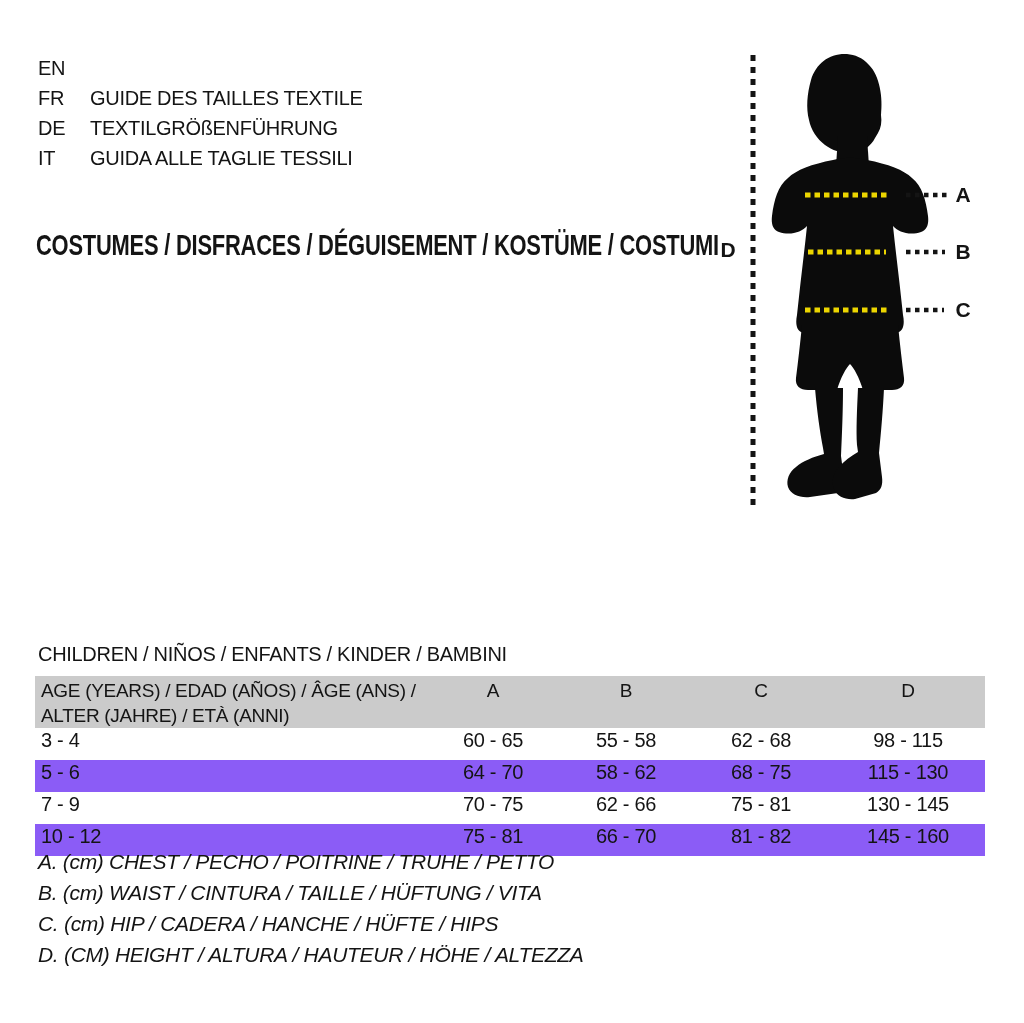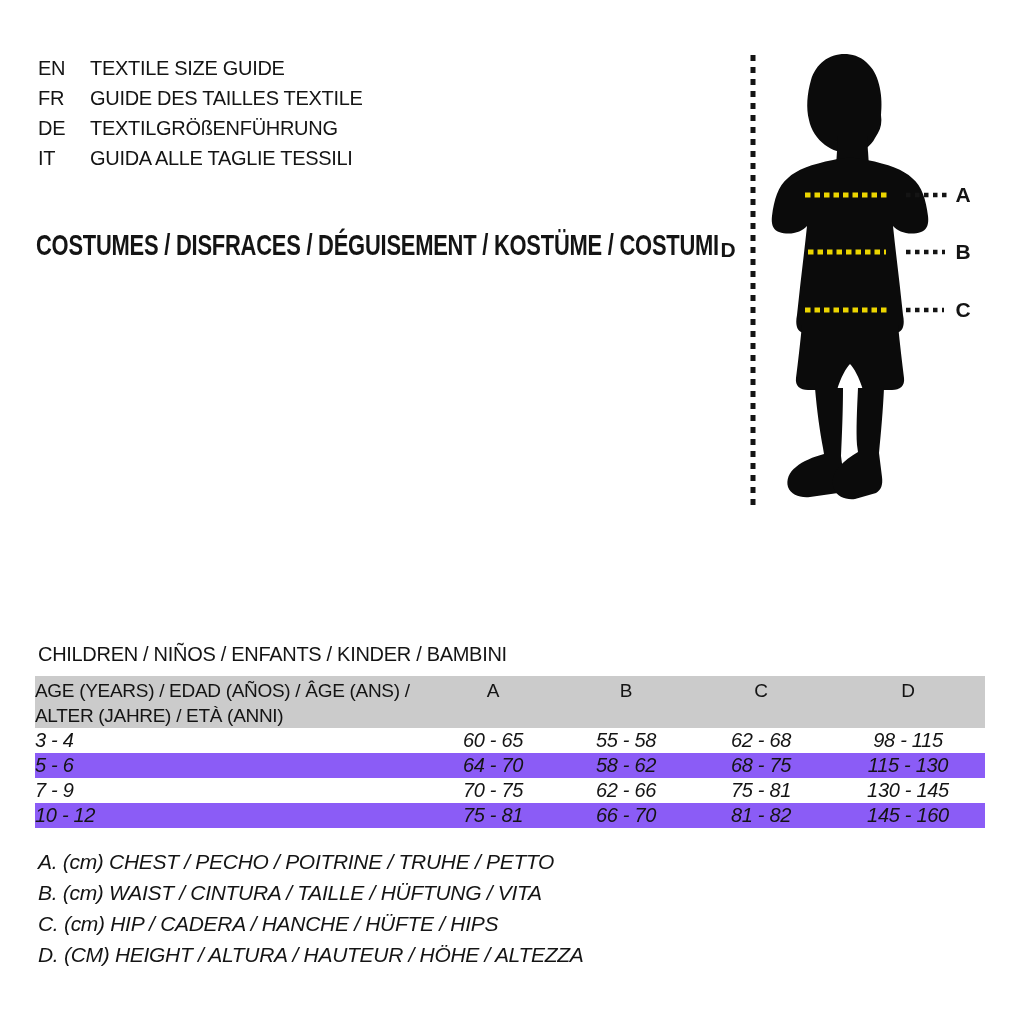--- a/index.html
+++ b/index.html
@@ -36,43 +36,42 @@
   .fig-label-d{left:15px;top:198px;}
   
   .section-title{
     position:absolute;left:38px;top:643px;
     font-size:20px;white-space:pre;
   }
   .size-table{position:absolute;left:35px;top:676px;width:950px;font-size:20px;}
   .trow{display:flex;align-items:stretch;}
   .thead{background:#cbcbcb;min-height:52px;}
   .cell{display:block;}
-  .c-age{width:390px;flex:0 0 390px;text-align:left;box-sizing:border-box;}
+  .c-age{width:390px;flex:0 0 390px;text-align:left;padding-left:6px;box-sizing:border-box;}
   .c-a{width:136px;flex:0 0 136px;text-align:center;}
   .c-b{width:130px;flex:0 0 130px;text-align:center;}
   .c-c{width:140px;flex:0 0 140px;text-align:center;}
   .c-d{width:154px;flex:0 0 154px;text-align:center;}
   .thead .cell{font-size:19px;line-height:25px;padding-top:2px;}
   .thead .c-age{white-space:pre;}
-  .tdata{height:25px;font-style:italic;}
+  .tdata{height:32px;}
   .tdata .cell{line-height:25px;height:25px;white-space:pre;}
   .tdata.striped{background:#8b5cf6;}
   
   .legend{position:absolute;left:38px;top:846px;font-style:italic;}
   .legend-item{font-size:21px;line-height:31px;white-space:pre;}
 </style>
 </head>
 <body>
 
 <div class="sheet">
 
   <div class="lang-block">
     <div class="lang-row">
       <span class="lang-code">EN</span>
-      <span class="lang-label">TEXTILE SIZE GUIDE</span>
     </div>
     <div class="lang-row">
       <span class="lang-code">FR</span>
       <span class="lang-label">GUIDE DES TAILLES TEXTILE</span>
     </div>
     <div class="lang-row">
       <span class="lang-code">DE</span>
       <span class="lang-label">TEXTILGRÖßENFÜHRUNG</span>
     </div>
     <div class="lang-row">

